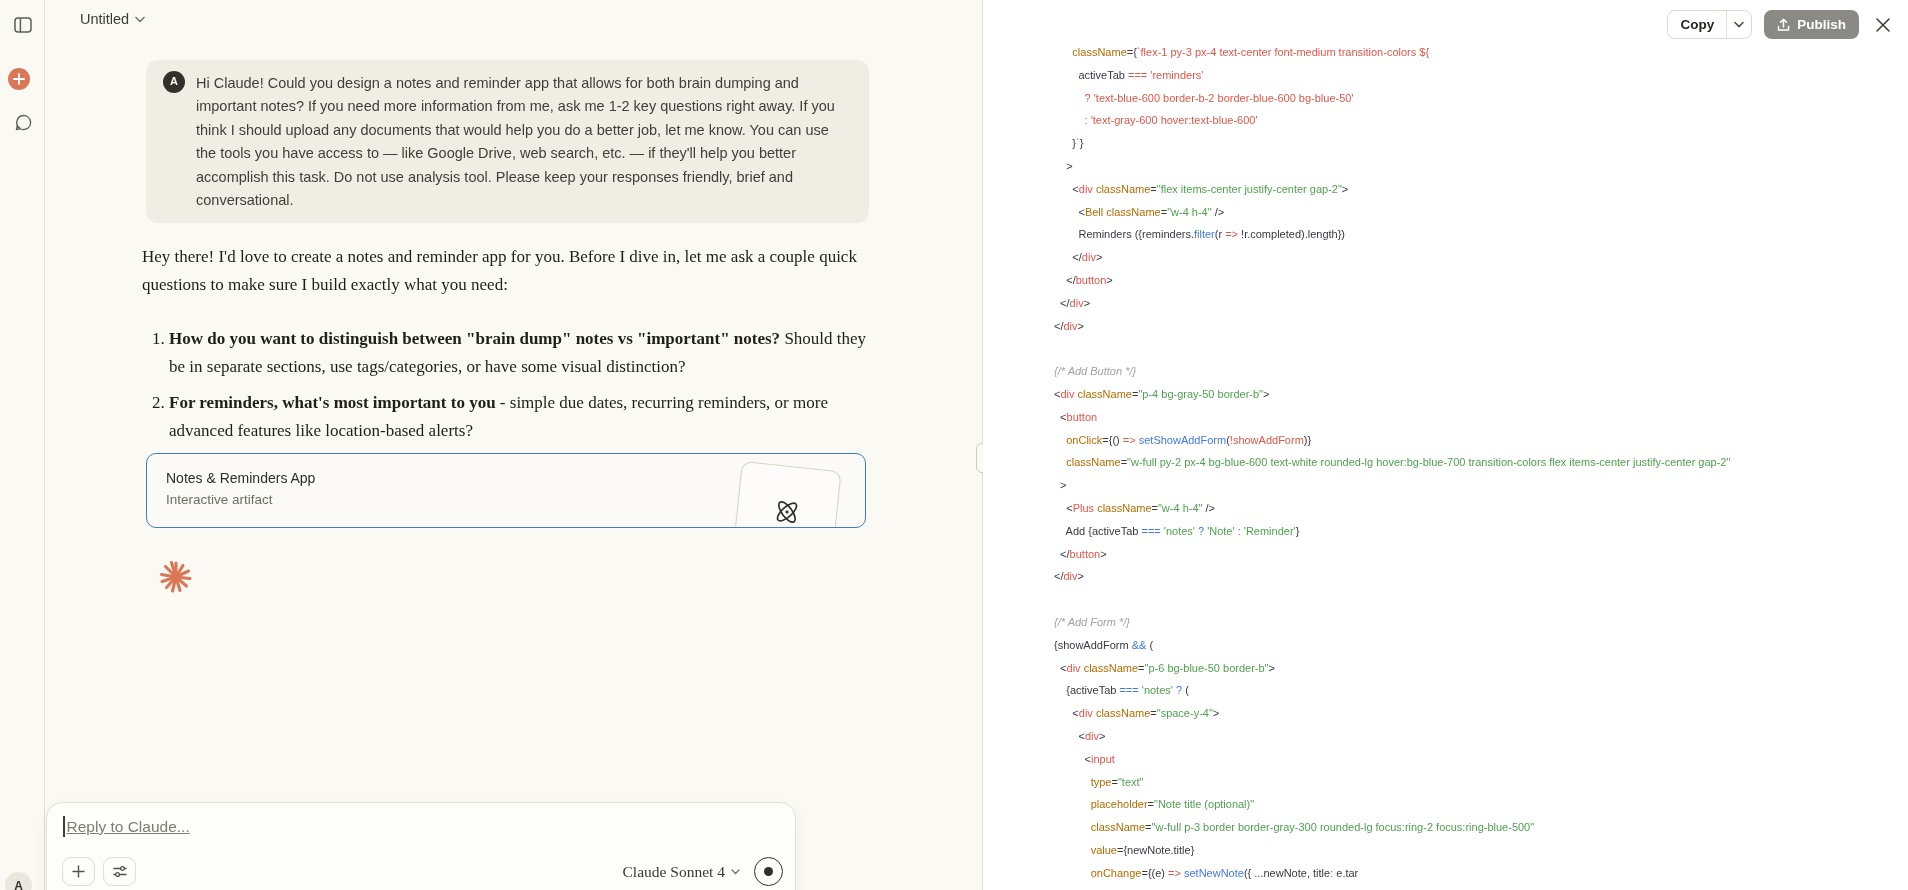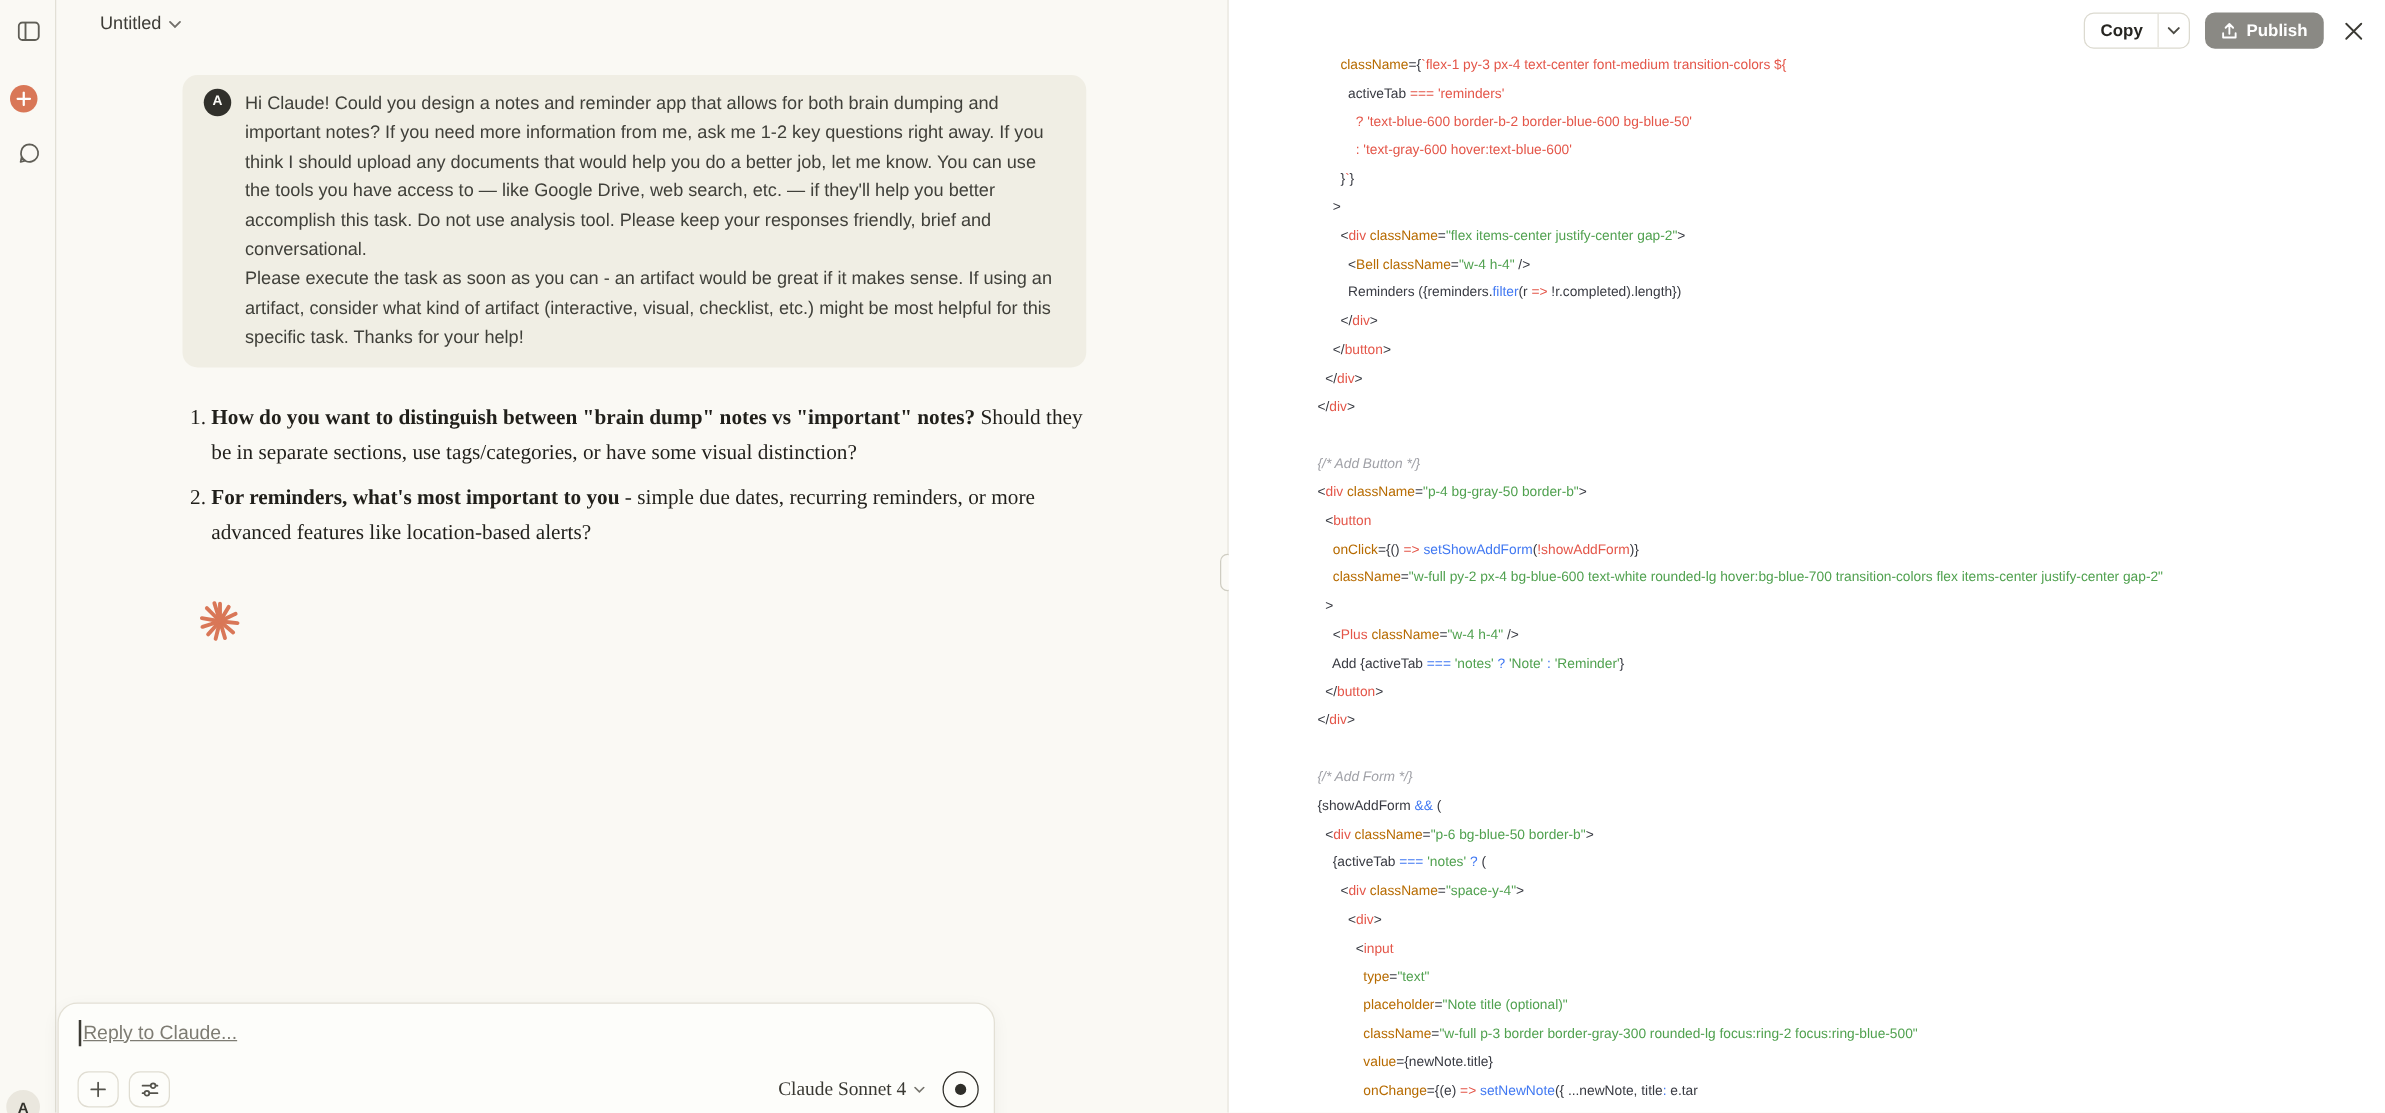--- a/index.html
+++ b/index.html
@@ -100,31 +100,44 @@
         <path d="M1 1.5l4 4 4-4"></path>
       </svg>
   </div>
 
   <div class="thread">
 
     <div class="bubble">
       <div class="avatar">A</div>
       <div id="user-paragraphs">
           <p>Hi Claude! Could you design a notes and reminder app that allows for both brain dumping and important notes? If you need more information from me, ask me 1-2 key questions right away. If you think I should upload any documents that would help you do a better job, let me know. You can use the tools you have access to — like Google Drive, web search, etc. — if they'll help you better accomplish this task. Do not use analysis tool. Please keep your responses friendly, brief and conversational.</p>
-          <p>Please execute the task as soon as you can - an artifact would be great if it makes sense. If using an artifact, consider what kind of artifact (interactive, visual, checklist, etc.) might be most helpful for this specific task. Thanks for your help!</p>
         </div>
     </div>
 
     <div class="response">
+      <p>Hey there! I'd love to create a notes and reminder app for you. Before I dive in, let me ask a couple quick questions to make sure I build exactly what you need:</p>
       <ol id="question-list">
           <li><b>How do you want to distinguish between "brain dump" notes vs "important" notes?</b> Should they be in separate sections, use tags/categories, or have some visual distinction?</li>
           <li><b>For reminders, what's most important to you</b> - simple due dates, recurring reminders, or more advanced features like location-based alerts?</li>
         </ol>
     </div>
 
+    <div class="artifact-card">
+      <div class="meta">
+        <div class="title">Notes &amp; Reminders App</div>
+        <div class="subtitle">Interactive artifact</div>
+      </div>
+      <div class="artifact-page">
+        <svg width="34" height="34" viewBox="0 0 34 34" fill="none" stroke="#33322c" stroke-width="1.7">
+          <ellipse cx="17" cy="17" rx="12" ry="5" transform="rotate(-48 17 17)"></ellipse>
+          <ellipse cx="17" cy="17" rx="12" ry="5" transform="rotate(48 17 17)"></ellipse>
+          <circle cx="17" cy="17" r="1.6" fill="#33322c" stroke="none"></circle>
+        </svg>
+      </div>
+    </div>
 
     <svg class="claude-logo" viewBox="0 0 38 38" fill="none" stroke="currentColor" stroke-width="3.1" stroke-linecap="round">
       <path d="M19 19 L19 5"></path>
         <path d="M19 19 L26 7.5"></path>
         <path d="M19 19 L31.5 13"></path>
         <path d="M19 19 L33 20.5"></path>
       <path d="M19 19 L29.5 28"></path>
         <path d="M19 19 L23 32.5"></path>
         <path d="M19 19 L15.5 33"></path>
         <path d="M19 19 L9.5 29.5"></path>

